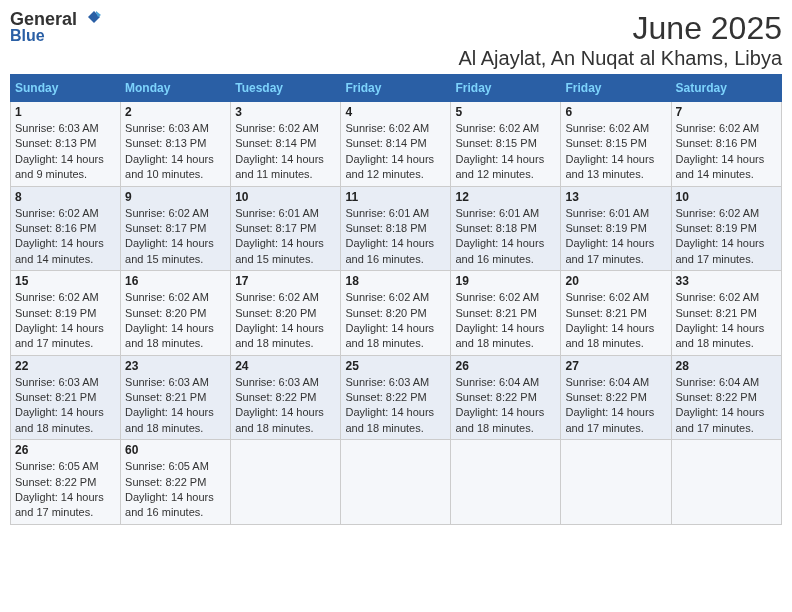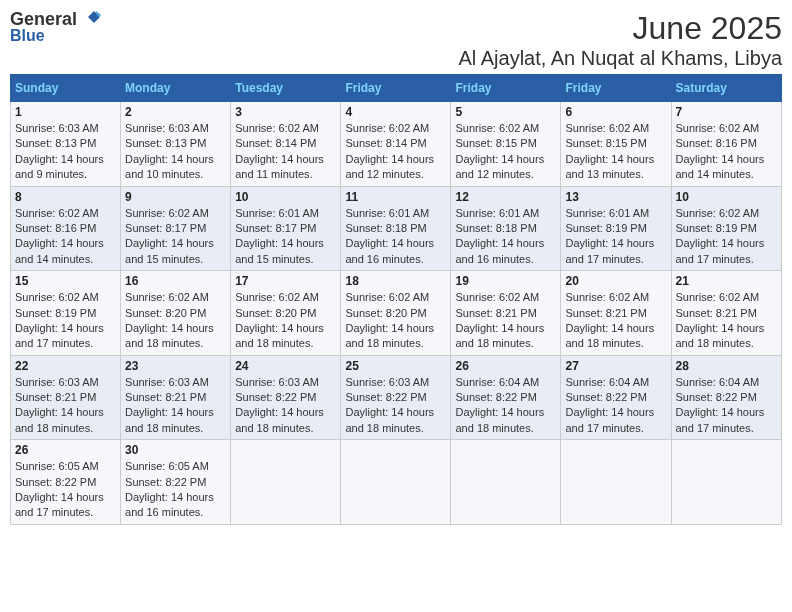--- a/index.html
+++ b/index.html
@@ -280,21 +280,21 @@
       </td>
         <td>
         <span class="day-number">20</span>
         <div class="day-detail">
           Sunrise: 6:02 AM<br>
           Sunset: 8:21 PM<br>
           Daylight: 14 hours and 18 minutes.
         </div>
       </td>
         <td>
-        <span class="day-number">21</span>
+        <span class="day-number">33</span>
         <div class="day-detail">
           Sunrise: 6:02 AM<br>
           Sunset: 8:21 PM<br>
           Daylight: 14 hours and 18 minutes.
         </div>
       </td>
       </tr>
       <tr>
         <td>
         <span class="day-number">22</span>
@@ -356,21 +356,21 @@
       <tr>
         <td>
         <span class="day-number">26</span>
         <div class="day-detail">
           Sunrise: 6:05 AM<br>
           Sunset: 8:22 PM<br>
           Daylight: 14 hours and 17 minutes.
         </div>
       </td>
         <td>
-        <span class="day-number">30</span>
+        <span class="day-number">60</span>
         <div class="day-detail">
           Sunrise: 6:05 AM<br>
           Sunset: 8:22 PM<br>
           Daylight: 14 hours and 16 minutes.
         </div>
       </td>
         <td class="empty-cell"></td>
         <td class="empty-cell"></td>
         <td class="empty-cell"></td>
         <td class="empty-cell"></td>

